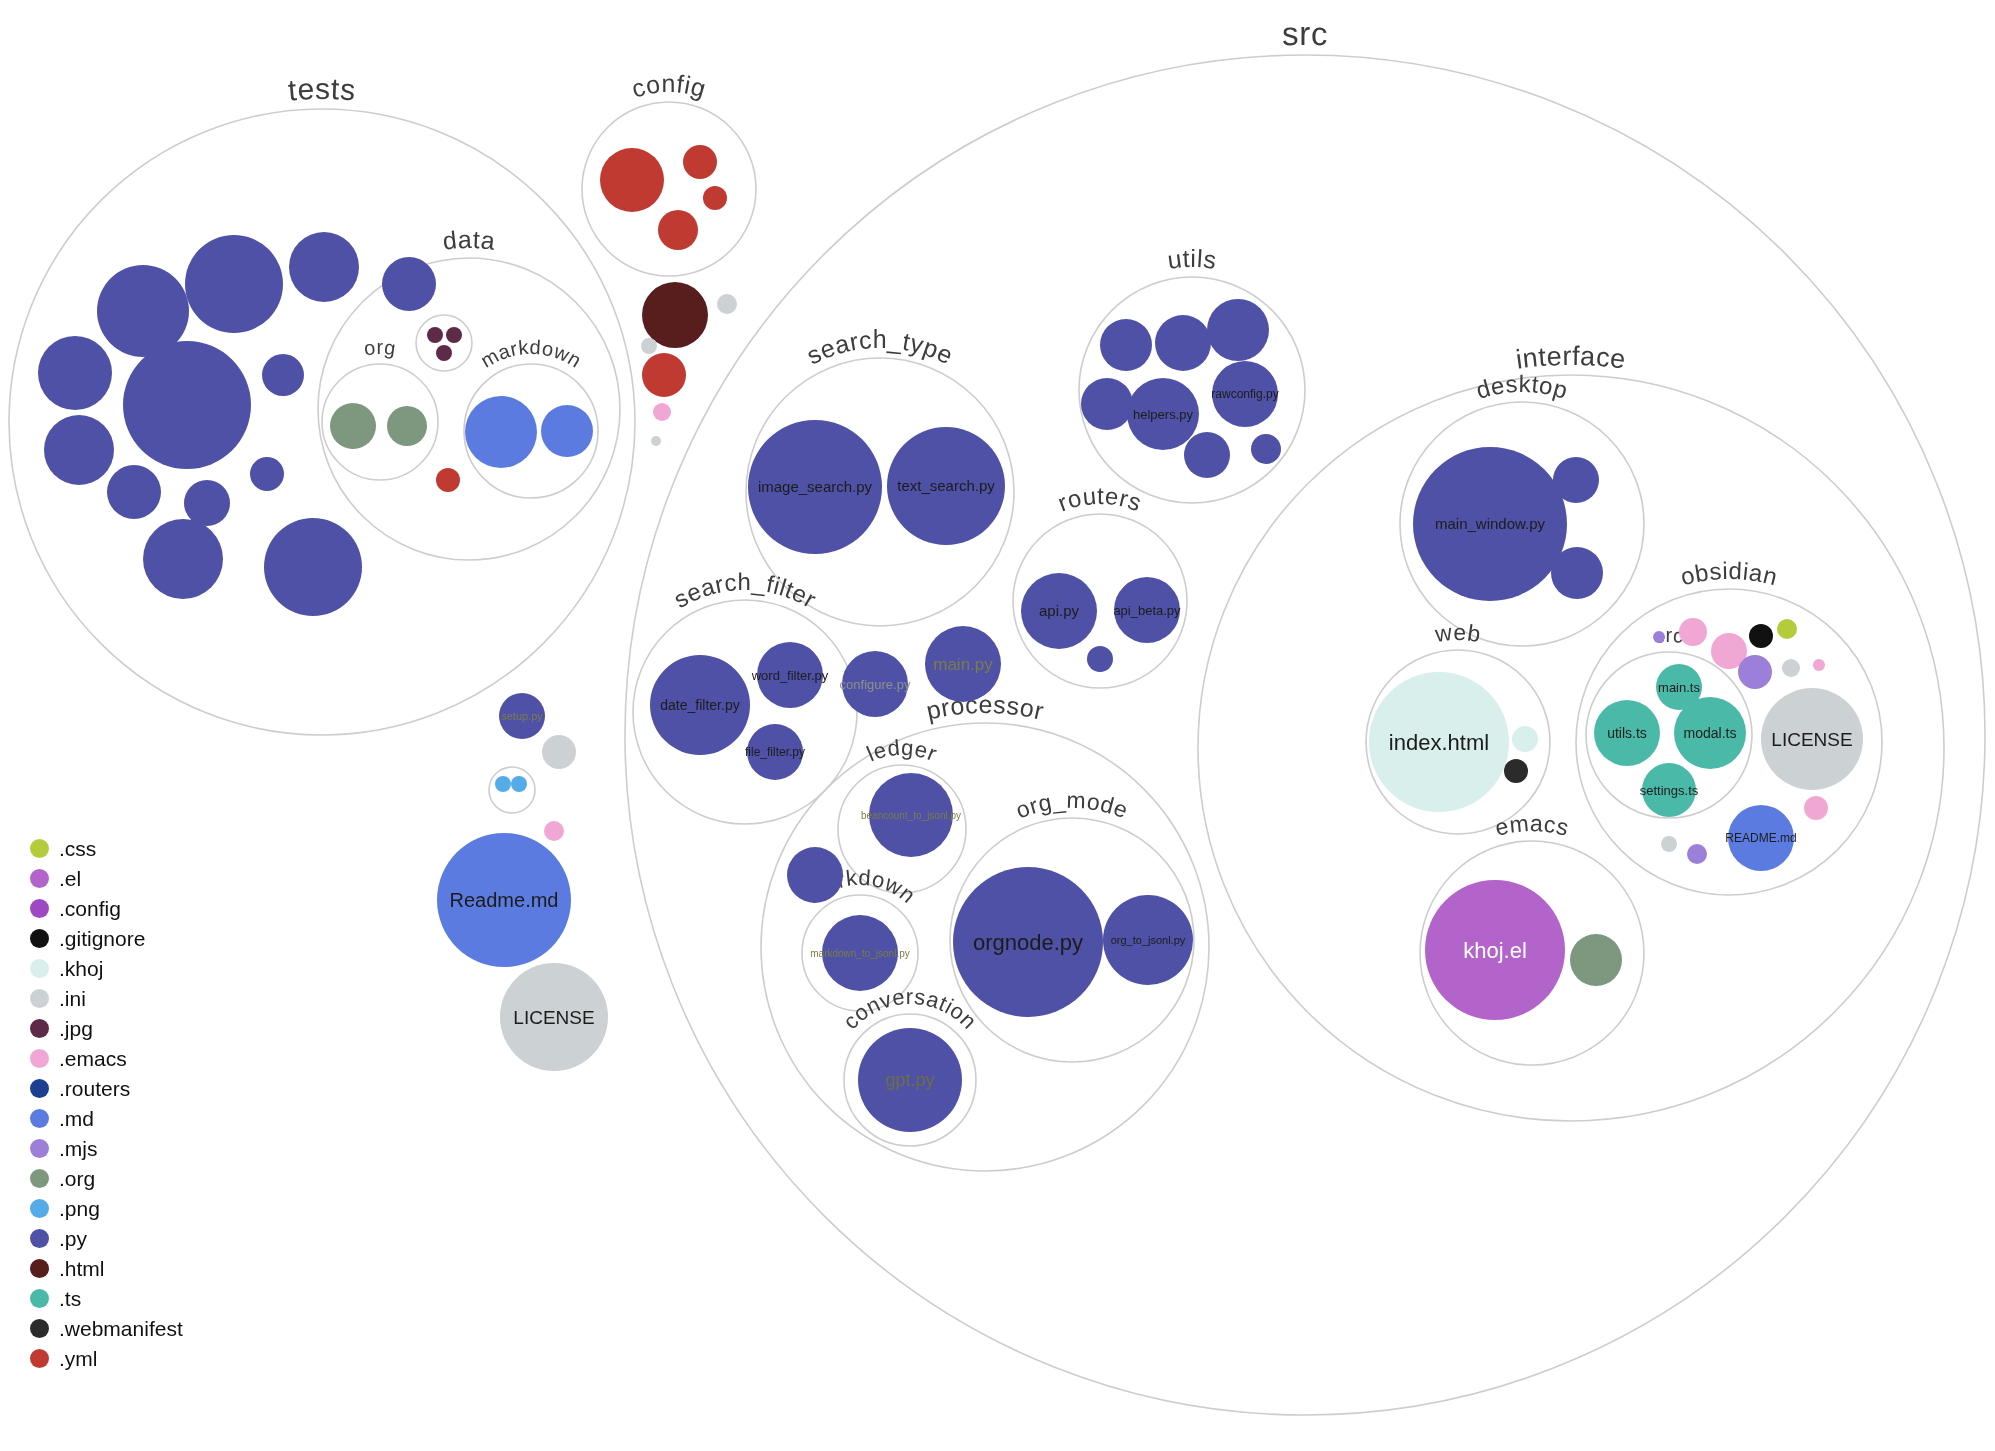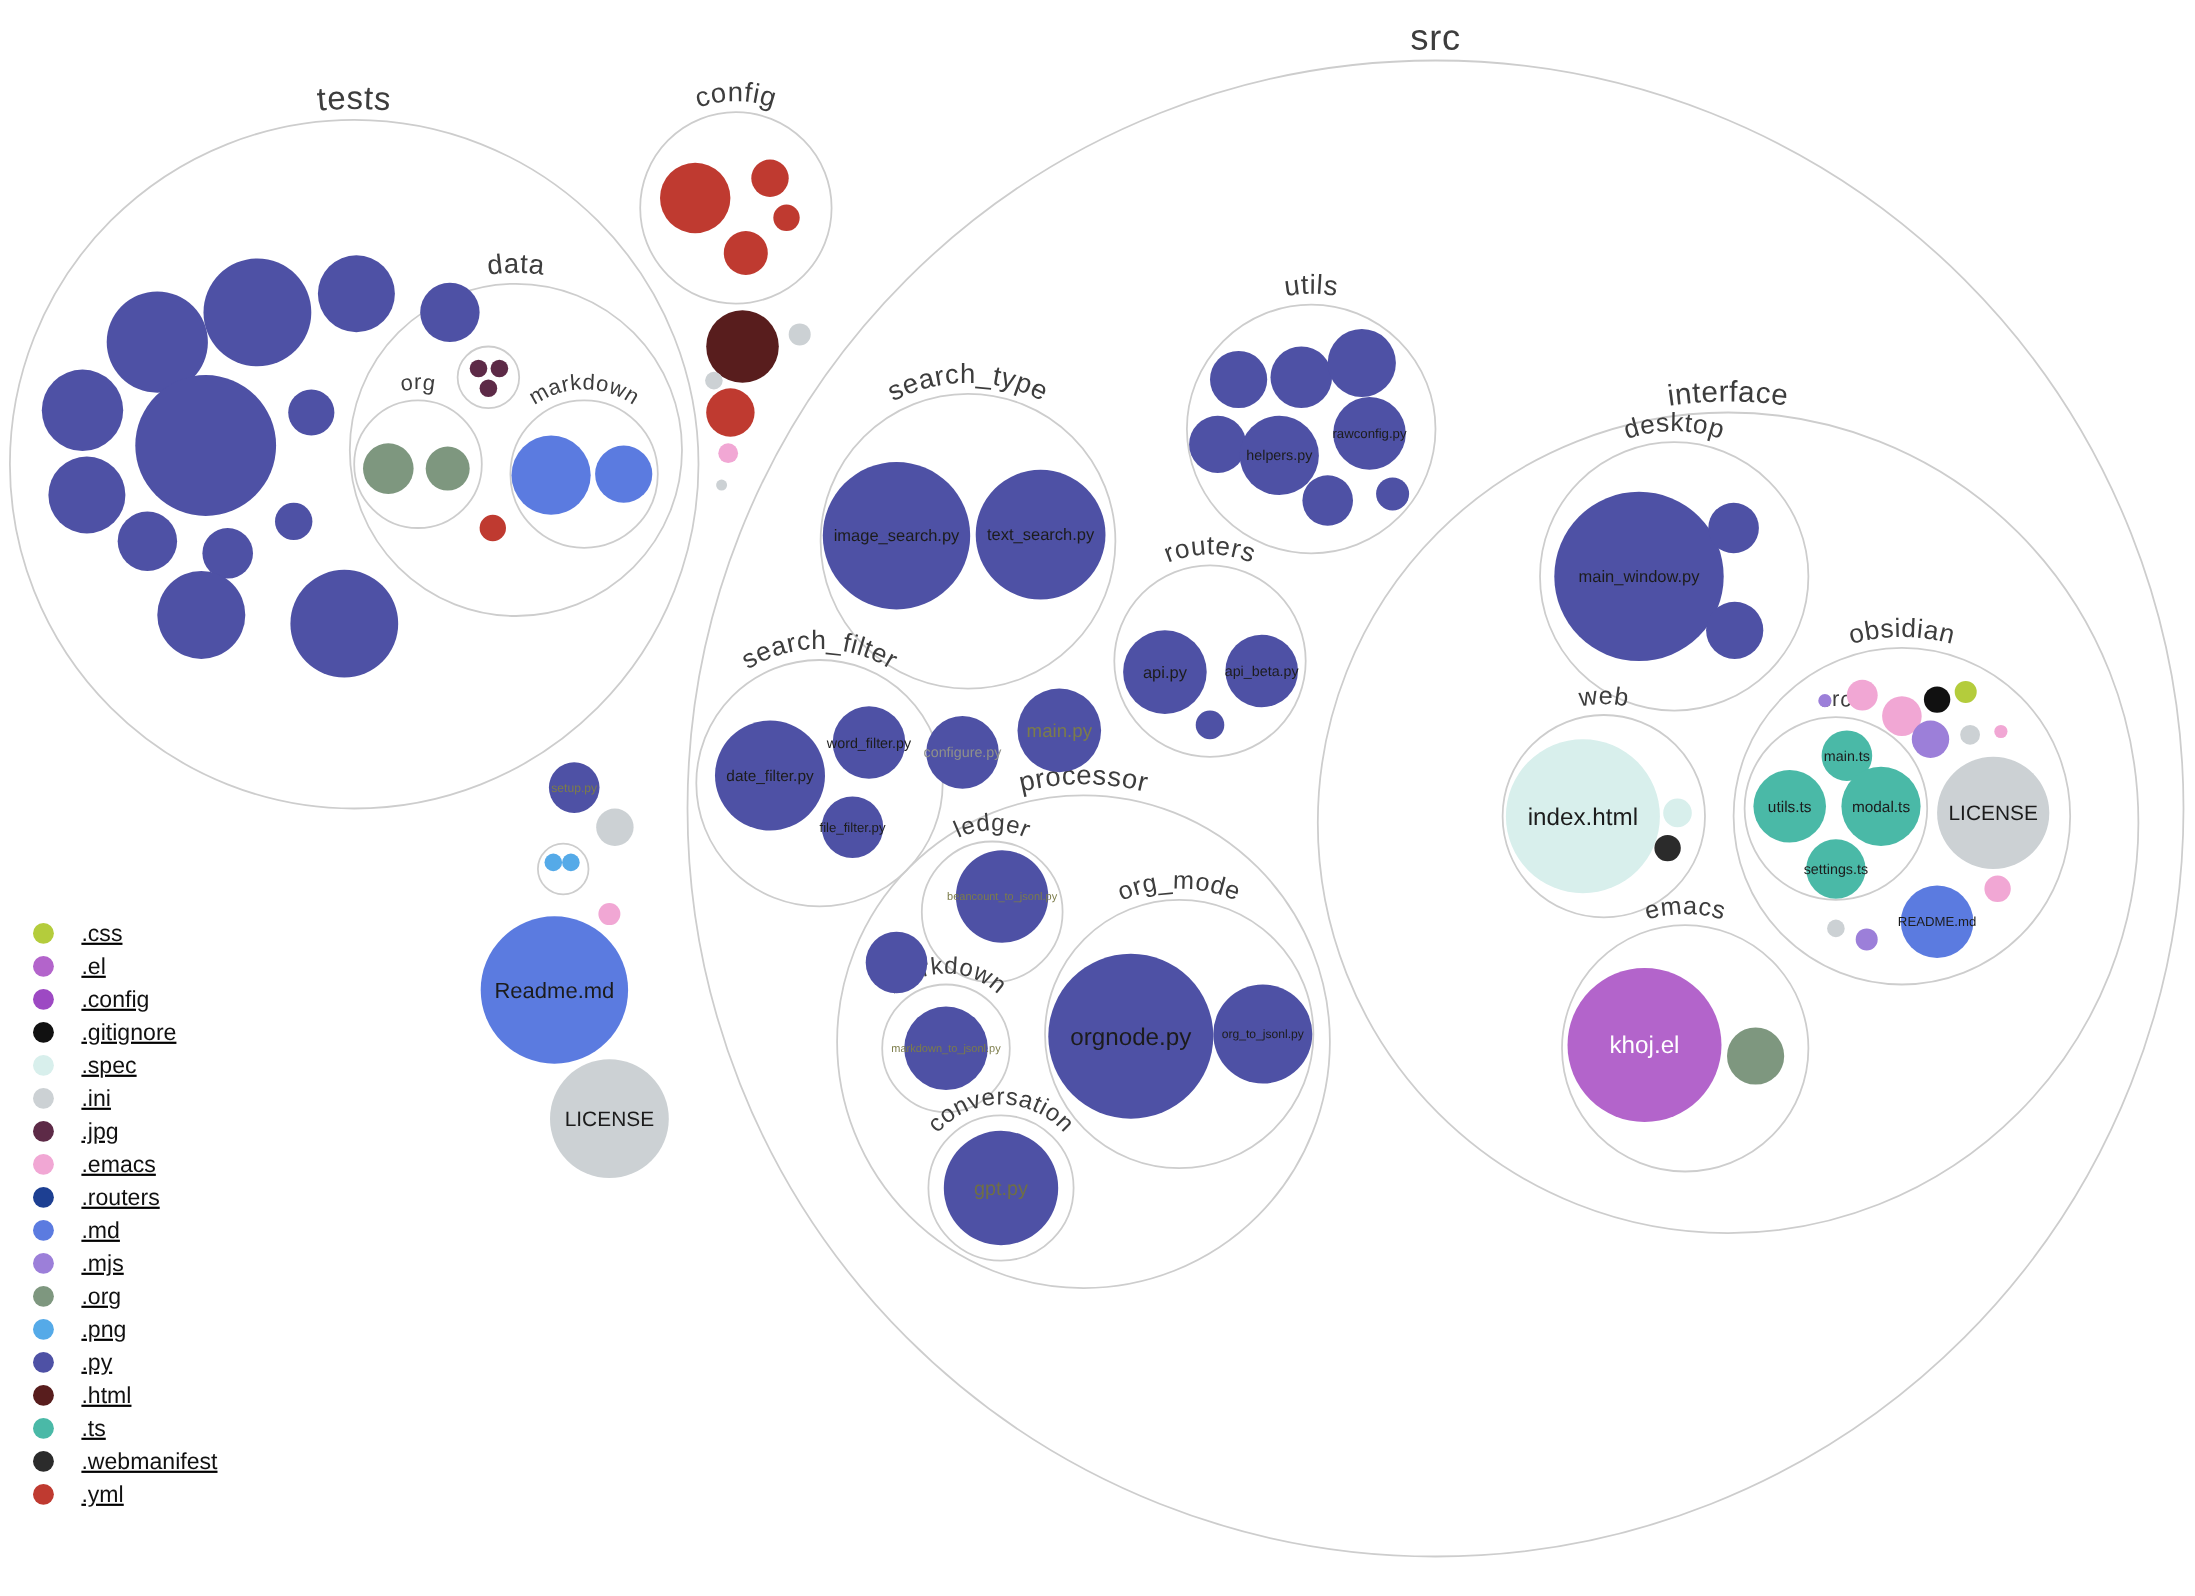--- a/index.html
+++ b/index.html
@@ -5,21 +5,21 @@
 <style>
   html,body{margin:0;padding:0;background:#ffffff;}
   body{font-family:"Liberation Sans",sans-serif;}
   .stage{position:relative;width:1995px;height:1451px;background:#ffffff;overflow:hidden;}
   svg{position:absolute;left:0;top:0;width:1995px;height:1451px;}
   .dir-circle{fill:none;stroke:#cdcdcd;stroke-width:1.6px;}
   .dir-label{fill:#3d3d3d;font-weight:500;letter-spacing:0.5px;}
   .file-label{font-weight:400;}
   svg text{font-family:"Liberation Sans",sans-serif;}
   .legend{position:absolute;left:30px;top:833px;}
-  .legend-item{display:flex;align-items:center;height:30px;gap:25px;text-decoration:underline;}
+  .legend-item{display:flex;align-items:center;height:30px;gap:10px;}
   .legend-dot{width:19px;height:19px;border-radius:50%;flex:0 0 auto;}
   .legend-label{font-size:21px;color:#111111;line-height:1;}
 </style>
 </head>
 <body>
 
 <div class="stage">
   <svg id="chart" xmlns="http://www.w3.org/2000/svg" viewBox="0 0 1995 1451">
       <circle cx="322" cy="422" r="313" class="dir-circle"></circle>
       <path id="arc0" fill="none" d="M -1 422 A 323 323 0 0 1 645 422"></path>
@@ -214,21 +214,21 @@
       <div class="legend-item">
         <span class="legend-dot" style="background: rgb(157, 73, 195);"></span>
         <span class="legend-label">.config</span>
       </div>
       <div class="legend-item">
         <span class="legend-dot" style="background: rgb(17, 17, 17);"></span>
         <span class="legend-label">.gitignore</span>
       </div>
       <div class="legend-item">
         <span class="legend-dot" style="background: rgb(216, 239, 236);"></span>
-        <span class="legend-label">.spec</span>
+        <span class="legend-label">.khoj</span>
       </div>
       <div class="legend-item">
         <span class="legend-dot" style="background: rgb(204, 209, 212);"></span>
         <span class="legend-label">.ini</span>
       </div>
       <div class="legend-item">
         <span class="legend-dot" style="background: rgb(93, 42, 71);"></span>
         <span class="legend-label">.jpg</span>
       </div>
       <div class="legend-item">

